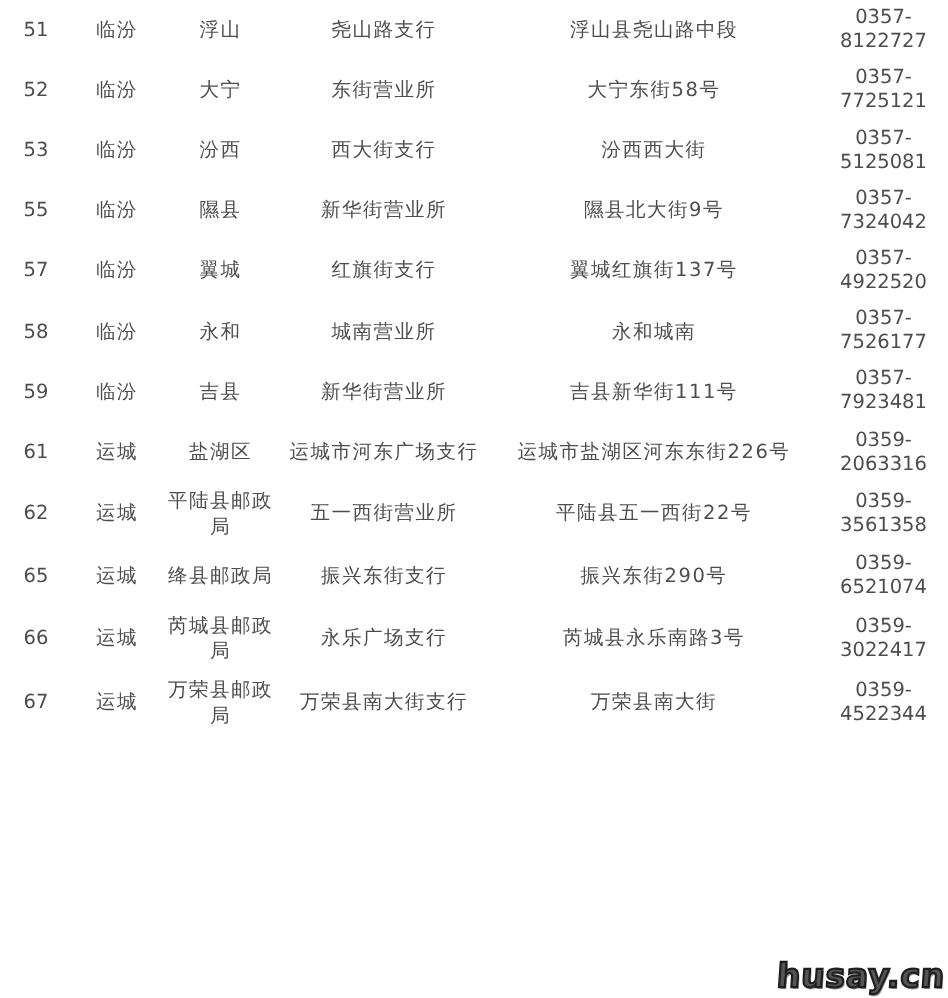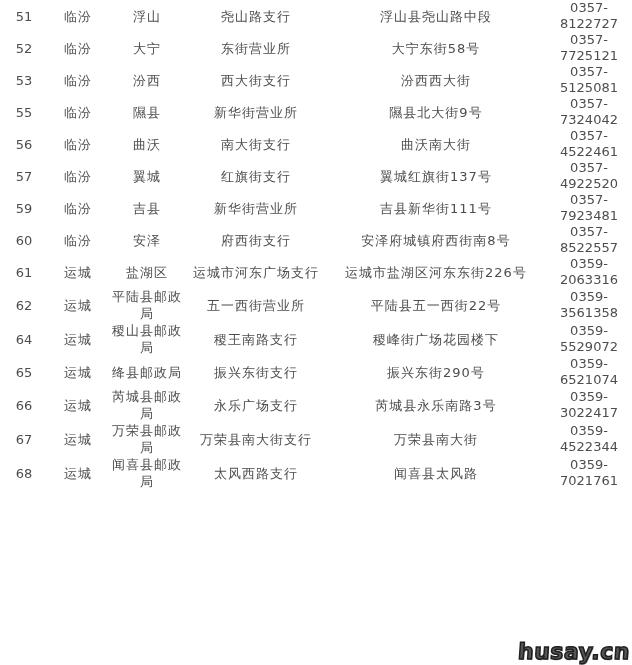--- a/index.html
+++ b/index.html
@@ -114,64 +114,53 @@
         <td class="c-cjk c-city"><span>临汾</span></td>
         <td class="c-cjk c-county"><span>隰县</span></td>
         <td class="c-cjk c-branch"><span>新华街营业所</span></td>
         <td class="c-cjk c-address"><span class="addr-wrap">隰县北大街9号</span></td>
         <td class="c-phone">
           <span class="phone-line">0357-</span>
           <span class="phone-line">7324042</span>
         </td>
       </tr>
       <tr>
-        <td class="c-no"><span>56</span></td>
-        <td class="c-cjk c-city"><span>临汾</span></td>
-        <td class="c-cjk c-county"><span>曲沃</span></td>
-        <td class="c-cjk c-branch"><span>南大街支行</span></td>
-        <td class="c-cjk c-address"><span class="addr-wrap">曲沃南大街</span></td>
-        <td class="c-phone">
-          <span class="phone-line">0357-</span>
-          <span class="phone-line">4522461</span>
-        </td>
-      </tr>
-      <tr>
         <td class="c-no"><span>57</span></td>
         <td class="c-cjk c-city"><span>临汾</span></td>
         <td class="c-cjk c-county"><span>翼城</span></td>
         <td class="c-cjk c-branch"><span>红旗街支行</span></td>
         <td class="c-cjk c-address"><span class="addr-wrap">翼城红旗街137号</span></td>
         <td class="c-phone">
           <span class="phone-line">0357-</span>
           <span class="phone-line">4922520</span>
         </td>
       </tr>
       <tr>
+        <td class="c-no"><span>58</span></td>
+        <td class="c-cjk c-city"><span>临汾</span></td>
+        <td class="c-cjk c-county"><span>永和</span></td>
+        <td class="c-cjk c-branch"><span>城南营业所</span></td>
+        <td class="c-cjk c-address"><span class="addr-wrap">永和城南</span></td>
+        <td class="c-phone">
+          <span class="phone-line">0357-</span>
+          <span class="phone-line">7526177</span>
+        </td>
+      </tr>
+      <tr>
         <td class="c-no"><span>59</span></td>
         <td class="c-cjk c-city"><span>临汾</span></td>
         <td class="c-cjk c-county"><span>吉县</span></td>
         <td class="c-cjk c-branch"><span>新华街营业所</span></td>
         <td class="c-cjk c-address"><span class="addr-wrap">吉县新华街111号</span></td>
         <td class="c-phone">
           <span class="phone-line">0357-</span>
           <span class="phone-line">7923481</span>
         </td>
       </tr>
       <tr>
-        <td class="c-no"><span>60</span></td>
-        <td class="c-cjk c-city"><span>临汾</span></td>
-        <td class="c-cjk c-county"><span>安泽</span></td>
-        <td class="c-cjk c-branch"><span>府西街支行</span></td>
-        <td class="c-cjk c-address"><span class="addr-wrap">安泽府城镇府西街南8号</span></td>
-        <td class="c-phone">
-          <span class="phone-line">0357-</span>
-          <span class="phone-line">8522557</span>
-        </td>
-      </tr>
-      <tr>
         <td class="c-no"><span>61</span></td>
         <td class="c-cjk c-city"><span>运城</span></td>
         <td class="c-cjk c-county"><span>盐湖区</span></td>
         <td class="c-cjk c-branch"><span>运城市河东广场支行</span></td>
         <td class="c-cjk c-address"><span class="addr-wrap">运城市盐湖区河东东街226号</span></td>
         <td class="c-phone">
           <span class="phone-line">0359-</span>
           <span class="phone-line">2063316</span>
         </td>
       </tr>
@@ -180,31 +169,20 @@
         <td class="c-cjk c-city"><span>运城</span></td>
         <td class="c-cjk c-county"><span>平陆县邮政局</span></td>
         <td class="c-cjk c-branch"><span>五一西街营业所</span></td>
         <td class="c-cjk c-address"><span class="addr-wrap">平陆县五一西街22号</span></td>
         <td class="c-phone">
           <span class="phone-line">0359-</span>
           <span class="phone-line">3561358</span>
         </td>
       </tr>
       <tr>
-        <td class="c-no"><span>64</span></td>
-        <td class="c-cjk c-city"><span>运城</span></td>
-        <td class="c-cjk c-county"><span>稷山县邮政局</span></td>
-        <td class="c-cjk c-branch"><span>稷王南路支行</span></td>
-        <td class="c-cjk c-address"><span class="addr-wrap">稷峰街广场花园楼下</span></td>
-        <td class="c-phone">
-          <span class="phone-line">0359-</span>
-          <span class="phone-line">5529072</span>
-        </td>
-      </tr>
-      <tr>
         <td class="c-no"><span>65</span></td>
         <td class="c-cjk c-city"><span>运城</span></td>
         <td class="c-cjk c-county"><span>绛县邮政局</span></td>
         <td class="c-cjk c-branch"><span>振兴东街支行</span></td>
         <td class="c-cjk c-address"><span class="addr-wrap">振兴东街290号</span></td>
         <td class="c-phone">
           <span class="phone-line">0359-</span>
           <span class="phone-line">6521074</span>
         </td>
       </tr>
@@ -223,27 +201,16 @@
         <td class="c-no"><span>67</span></td>
         <td class="c-cjk c-city"><span>运城</span></td>
         <td class="c-cjk c-county"><span>万荣县邮政局</span></td>
         <td class="c-cjk c-branch"><span>万荣县南大街支行</span></td>
         <td class="c-cjk c-address"><span class="addr-wrap">万荣县南大街</span></td>
         <td class="c-phone">
           <span class="phone-line">0359-</span>
           <span class="phone-line">4522344</span>
         </td>
       </tr>
-      <tr>
-        <td class="c-no"><span>68</span></td>
-        <td class="c-cjk c-city"><span>运城</span></td>
-        <td class="c-cjk c-county"><span>闻喜县邮政局</span></td>
-        <td class="c-cjk c-branch"><span>太风西路支行</span></td>
-        <td class="c-cjk c-address"><span class="addr-wrap">闻喜县太风路</span></td>
-        <td class="c-phone">
-          <span class="phone-line">0359-</span>
-          <span class="phone-line">7021761</span>
-        </td>
-      </tr>
     </tbody>
 </table>
 
 <div class="watermark">husay.cn</div>
 
 </body></html>

